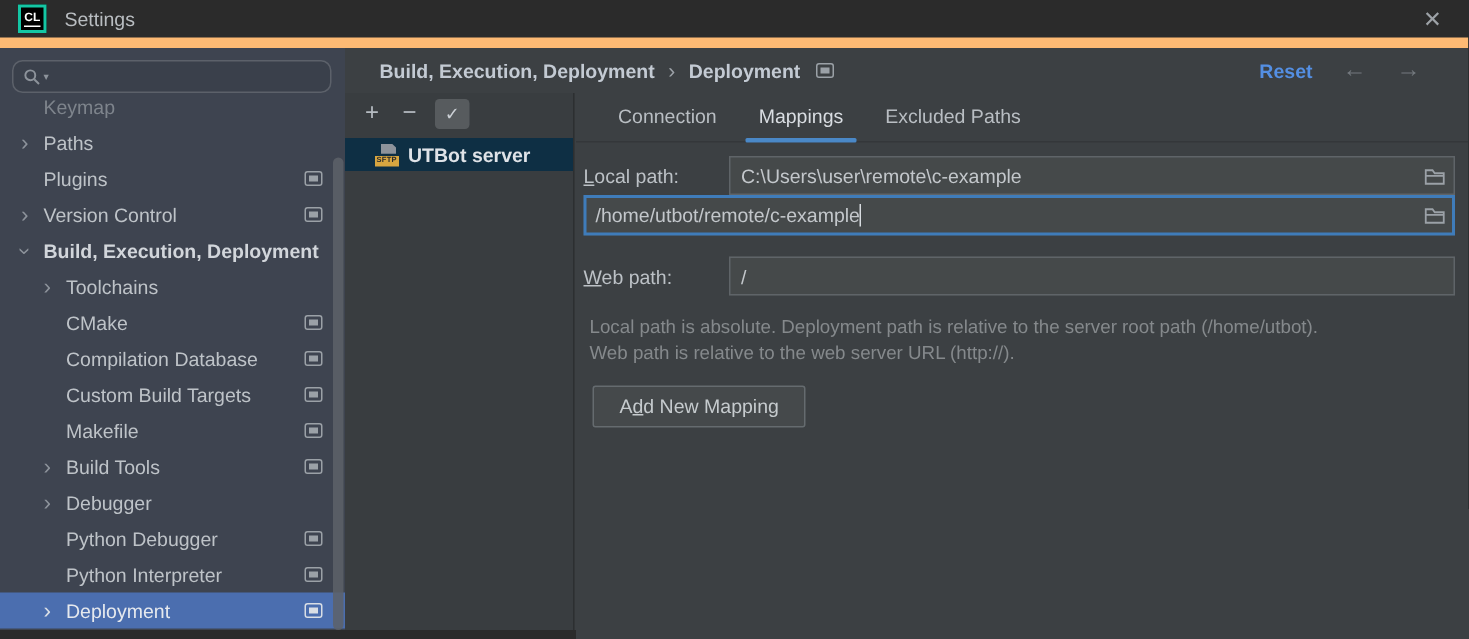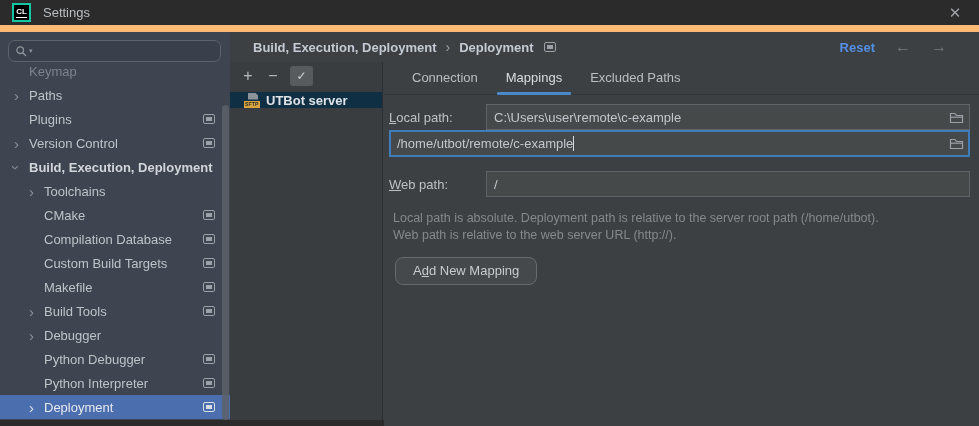--- a/index.html
+++ b/index.html
@@ -54,21 +54,21 @@
   .crumb-gear { margin-left:10px; margin-right:0; }
   .reset-link { margin-left:auto; font-weight:bold; color:var(--reset,#548fe3); cursor:default; }
   .nav-arrow { color:#73787e; font-size:16px; margin-left:20px; }
   
   .server-panel { position:absolute; left:0; top:30px; width:153px; bottom:0;
     background:#393d40; border-right:1px solid #2c2f31; }
   .sp-toolbar { height:28px; display:flex; align-items:center; padding-left:10px; gap:9px; }
   .tool-btn { color:#b6bcc2; font-size:16px; width:16px; text-align:center; line-height:1; }
   .tool-check { width:23px; height:20px; background:#575b5e; border-radius:3px;
     color:#ccd1d6; font-size:12px; display:flex; align-items:center; justify-content:center; }
-  .server-row { height:16px; display:flex; align-items:center; gap:5px; padding-left:14px;
+  .server-row { height:22px; display:flex; align-items:center; gap:5px; padding-left:20px;
     background:var(--selDark,#0e2f44); margin-top:2px; }
   .server-name { font-weight:bold; color:#dfe3e8; white-space:nowrap; }
   .sftp-icon { position:relative; width:17px; height:17px; flex:none; }
   .sftp-icon .fold { position:absolute; top:1px; left:4px; width:10px; height:7px;
     background:#8d939b; clip-path:polygon(0 0,70% 0,100% 40%,100% 100%,0 100%); }
   .sftp-icon .badge { position:absolute; bottom:1px; left:0; background:#d7a640;
     color:#2b2b2b; font-size:5px; font-weight:bold; line-height:7px; padding:0 1px; letter-spacing:.2px; }
   
   .content { position:absolute; left:154px; top:30px; right:0; bottom:0; background:#3c4043; }
   .tabs-row { height:33px; display:flex; align-items:stretch; padding-left:14px;
@@ -82,21 +82,21 @@
   .field-label { width:97px; flex:none; color:#bcc1c6; }
   .mn { text-decoration:underline; }
   .input { flex:1; height:26px; background:#45494a; border:1px solid #5f6468;
     display:flex; align-items:center; padding:0 5px 0 7px; color:#c3c7cb; overflow:hidden; white-space:nowrap; }
   .input.focused { border:2px solid var(--focus,#3f7cba); height:27px; padding:0 4px 0 6px; }
   .caret { display:inline-block; width:1px; height:15px; background:#d8dce0; flex:none; }
   .browse { margin-left:auto; display:flex; align-items:center; flex:none; padding-left:6px; }
   .help { margin:13px 0 0 4px; color:#85898c; font-size:12.5px; line-height:17px; }
   .btn-row { margin-top:13px; }
   .btn { display:inline-block; margin-left:6px; background:#45494b; border:1px solid #656b6f;
-    border-radius:8px; color:#c6cbce; font-size:13px; padding:5px 17px 6px; }
+    border-radius:2px; color:#c6cbce; font-size:13px; padding:5px 17px 6px; }
 </style>
 </head>
 <body>
 
 <div id="win">
 
   <div class="titlebar">
     <div class="logo">
         <i>CL</i>
       </div>

